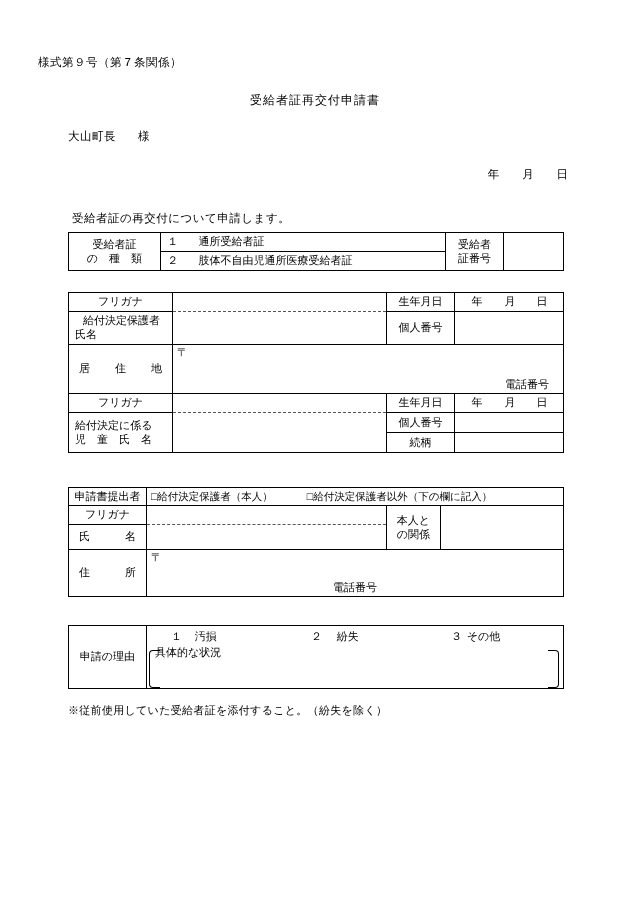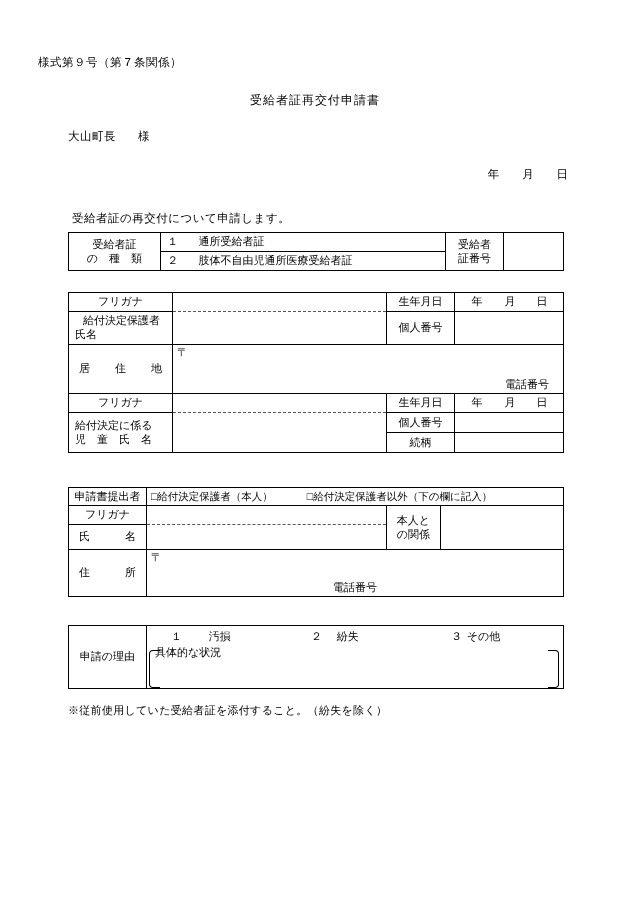--- a/index.html
+++ b/index.html
@@ -371,21 +371,21 @@
       <col style="width:78px">
         <col style="width:417px">
     </colgroup>
     <tbody>
         <tr>
       <td class="c" style="height:62px">申請の理由</td>
       <td style="padding:0; vertical-align:top">
         <div class="reason-opts">
           <div class="o1" style="padding-left:24px">
             <span>１</span>
-            <span style="margin-left:24px">汚損</span>
+            <span style="margin-left:10px">汚損</span>
           </div>
           <div class="o2">
             <span>２</span>
             <span style="margin-left:12px">紛失</span>
           </div>
           <div class="o3">
             <span>３</span>
             <span style="margin-left:2px">その他</span>
           </div>
         </div>

